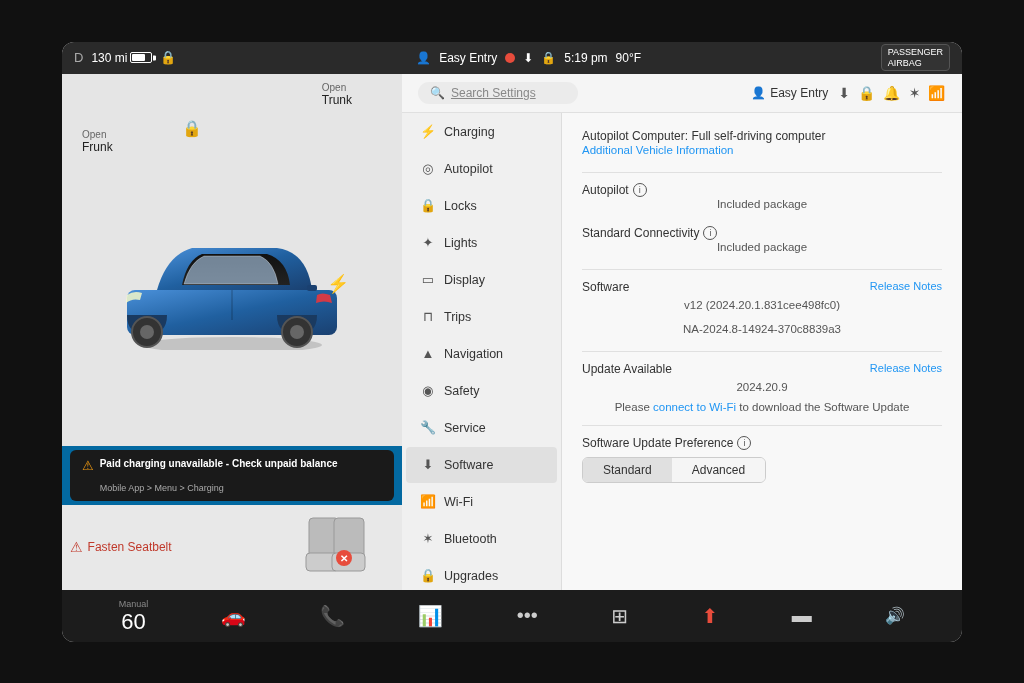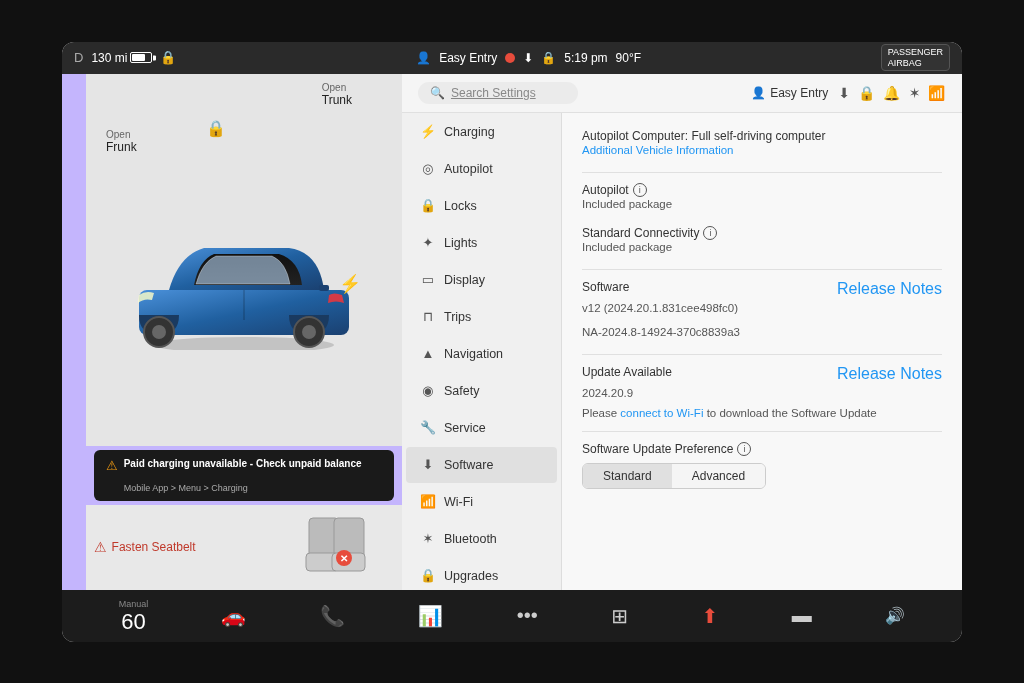--- a/index.html
+++ b/index.html
@@ -117,26 +117,25 @@
     
     .main-content {
       display: flex;
       flex: 1;
       overflow: hidden;
     }
 
     
     .left-panel {
       width: 340px;
-      background: #c4b5fd;
+      background: #0369a1;
       position: relative;
       flex-shrink: 0;
       display: flex;
       flex-direction: column;
-      padding-left: 24px;
     }
 
     .car-image-area {
       flex: 1;
       display: flex;
       align-items: center;
       justify-content: center;
       position: relative;
       padding-top: 20px;
     }
@@ -286,20 +285,21 @@
     }
     .info-label {
       font-size: 12px;
       color: #333;
       font-weight: 500;
       margin-bottom: 1px;
     }
     .info-value {
       font-size: 11.5px;
       color: #555;
+      text-align: center;
     }
     .info-link {
       color: #2196F3;
       font-size: 11.5px;
       cursor: pointer;
     }
     .info-with-icon {
       display: flex;
       align-items: center;
       gap: 4px;
@@ -317,21 +317,21 @@
     }
 
     .section-row {
       display: flex;
       justify-content: space-between;
       align-items: flex-start;
       margin-bottom: 4px;
     }
     .release-notes-link {
       color: #2196F3;
-      font-size: 16px;
+      font-size: 11px;
       cursor: pointer;
     }
 
     .divider {
       border: none;
       border-top: 1px solid #e0e0e0;
       margin: 10px 0;
     }
 
     .connect-link {

